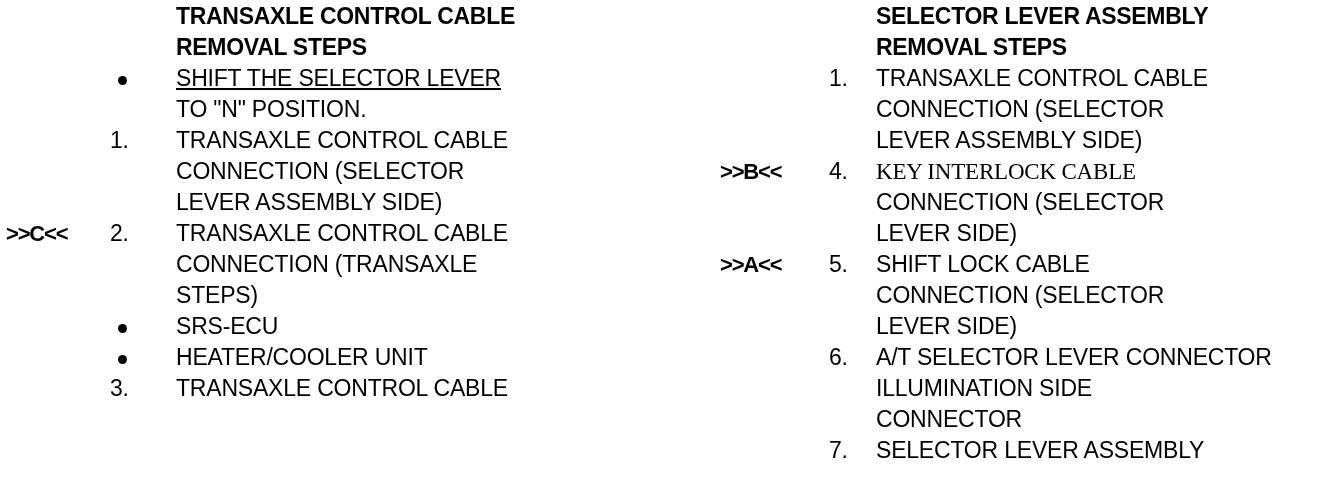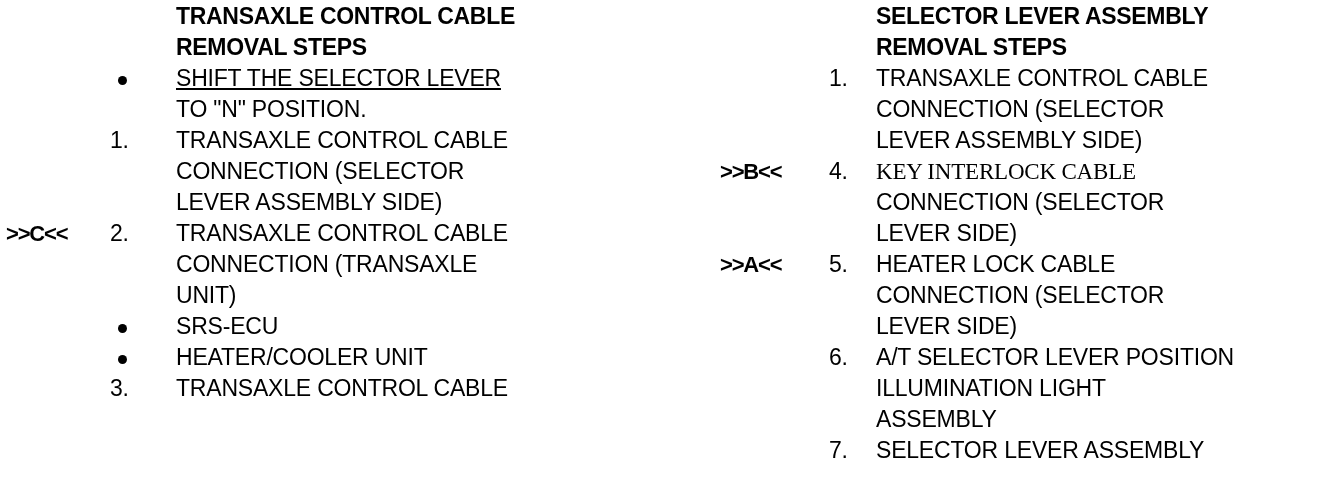--- a/index.html
+++ b/index.html
@@ -85,21 +85,21 @@
       <div class="line body" style="top: 66px; text-decoration: underline;">SHIFT THE SELECTOR LEVER</div>
       <div class="line body" style="top: 97px;">TO "N" POSITION.</div>
       <div class="line num" style="top: 128px;">1.</div>
       <div class="line body" style="top: 128px;">TRANSAXLE CONTROL CABLE</div>
       <div class="line body" style="top: 159px;">CONNECTION (SELECTOR</div>
       <div class="line body" style="top: 190px;">LEVER ASSEMBLY SIDE)</div>
       <div class="line marker" style="top: 221px;">&gt;&gt;C&lt;&lt;</div>
       <div class="line num" style="top: 221px;">2.</div>
       <div class="line body" style="top: 221px;">TRANSAXLE CONTROL CABLE</div>
       <div class="line body" style="top: 252px; text-align: right;">CONNECTION (TRANSAXLE</div>
-      <div class="line body" style="top: 283px;">UNIT)</div>
+      <div class="line body" style="top: 283px;">STEPS)</div>
       <div class="bullet" style="top: 324px;"></div>
       <div class="line body" style="top: 314px;">SRS-ECU</div>
       <div class="bullet" style="top: 355px;"></div>
       <div class="line body" style="top: 345px;">HEATER/COOLER UNIT</div>
       <div class="line num" style="top: 376px;">3.</div>
       <div class="line body" style="top: 376px;">TRANSAXLE CONTROL CABLE</div>
     </div>
   <div class="column col-right">
       <div class="line body heading" style="top: 4px;">SELECTOR LEVER ASSEMBLY</div>
       <div class="line body heading" style="top: 35px;">REMOVAL STEPS</div>
@@ -107,23 +107,23 @@
       <div class="line body" style="top: 66px;">TRANSAXLE CONTROL CABLE</div>
       <div class="line body" style="top: 97px;">CONNECTION (SELECTOR</div>
       <div class="line body" style="top: 128px;">LEVER ASSEMBLY SIDE)</div>
       <div class="line marker" style="top: 159px;">&gt;&gt;B&lt;&lt;</div>
       <div class="line num" style="top: 159px;">4.</div>
       <div class="line body" style="top: 159px; font-family: Liberation Serif, serif;">KEY INTERLOCK CABLE</div>
       <div class="line body" style="top: 190px;">CONNECTION (SELECTOR</div>
       <div class="line body" style="top: 221px;">LEVER SIDE)</div>
       <div class="line marker" style="top: 252px;">&gt;&gt;A&lt;&lt;</div>
       <div class="line num" style="top: 252px;">5.</div>
-      <div class="line body" style="top: 252px;">HEATER LOCK CABLE</div>
+      <div class="line body" style="top: 252px;">SHIFT LOCK CABLE</div>
       <div class="line body" style="top: 283px;">CONNECTION (SELECTOR</div>
       <div class="line body" style="top: 314px;">LEVER SIDE)</div>
       <div class="line num" style="top: 345px;">6.</div>
-      <div class="line body" style="top: 345px;">A/T SELECTOR LEVER POSITION</div>
-      <div class="line body" style="top: 376px;">ILLUMINATION LIGHT</div>
-      <div class="line body" style="top: 407px;">ASSEMBLY</div>
+      <div class="line body" style="top: 345px;">A/T SELECTOR LEVER CONNECTOR</div>
+      <div class="line body" style="top: 376px;">ILLUMINATION SIDE</div>
+      <div class="line body" style="top: 407px;">CONNECTOR</div>
       <div class="line num" style="top: 438px;">7.</div>
       <div class="line body" style="top: 438px;">SELECTOR LEVER ASSEMBLY</div>
     </div>
 </div>
 
 </body></html>

